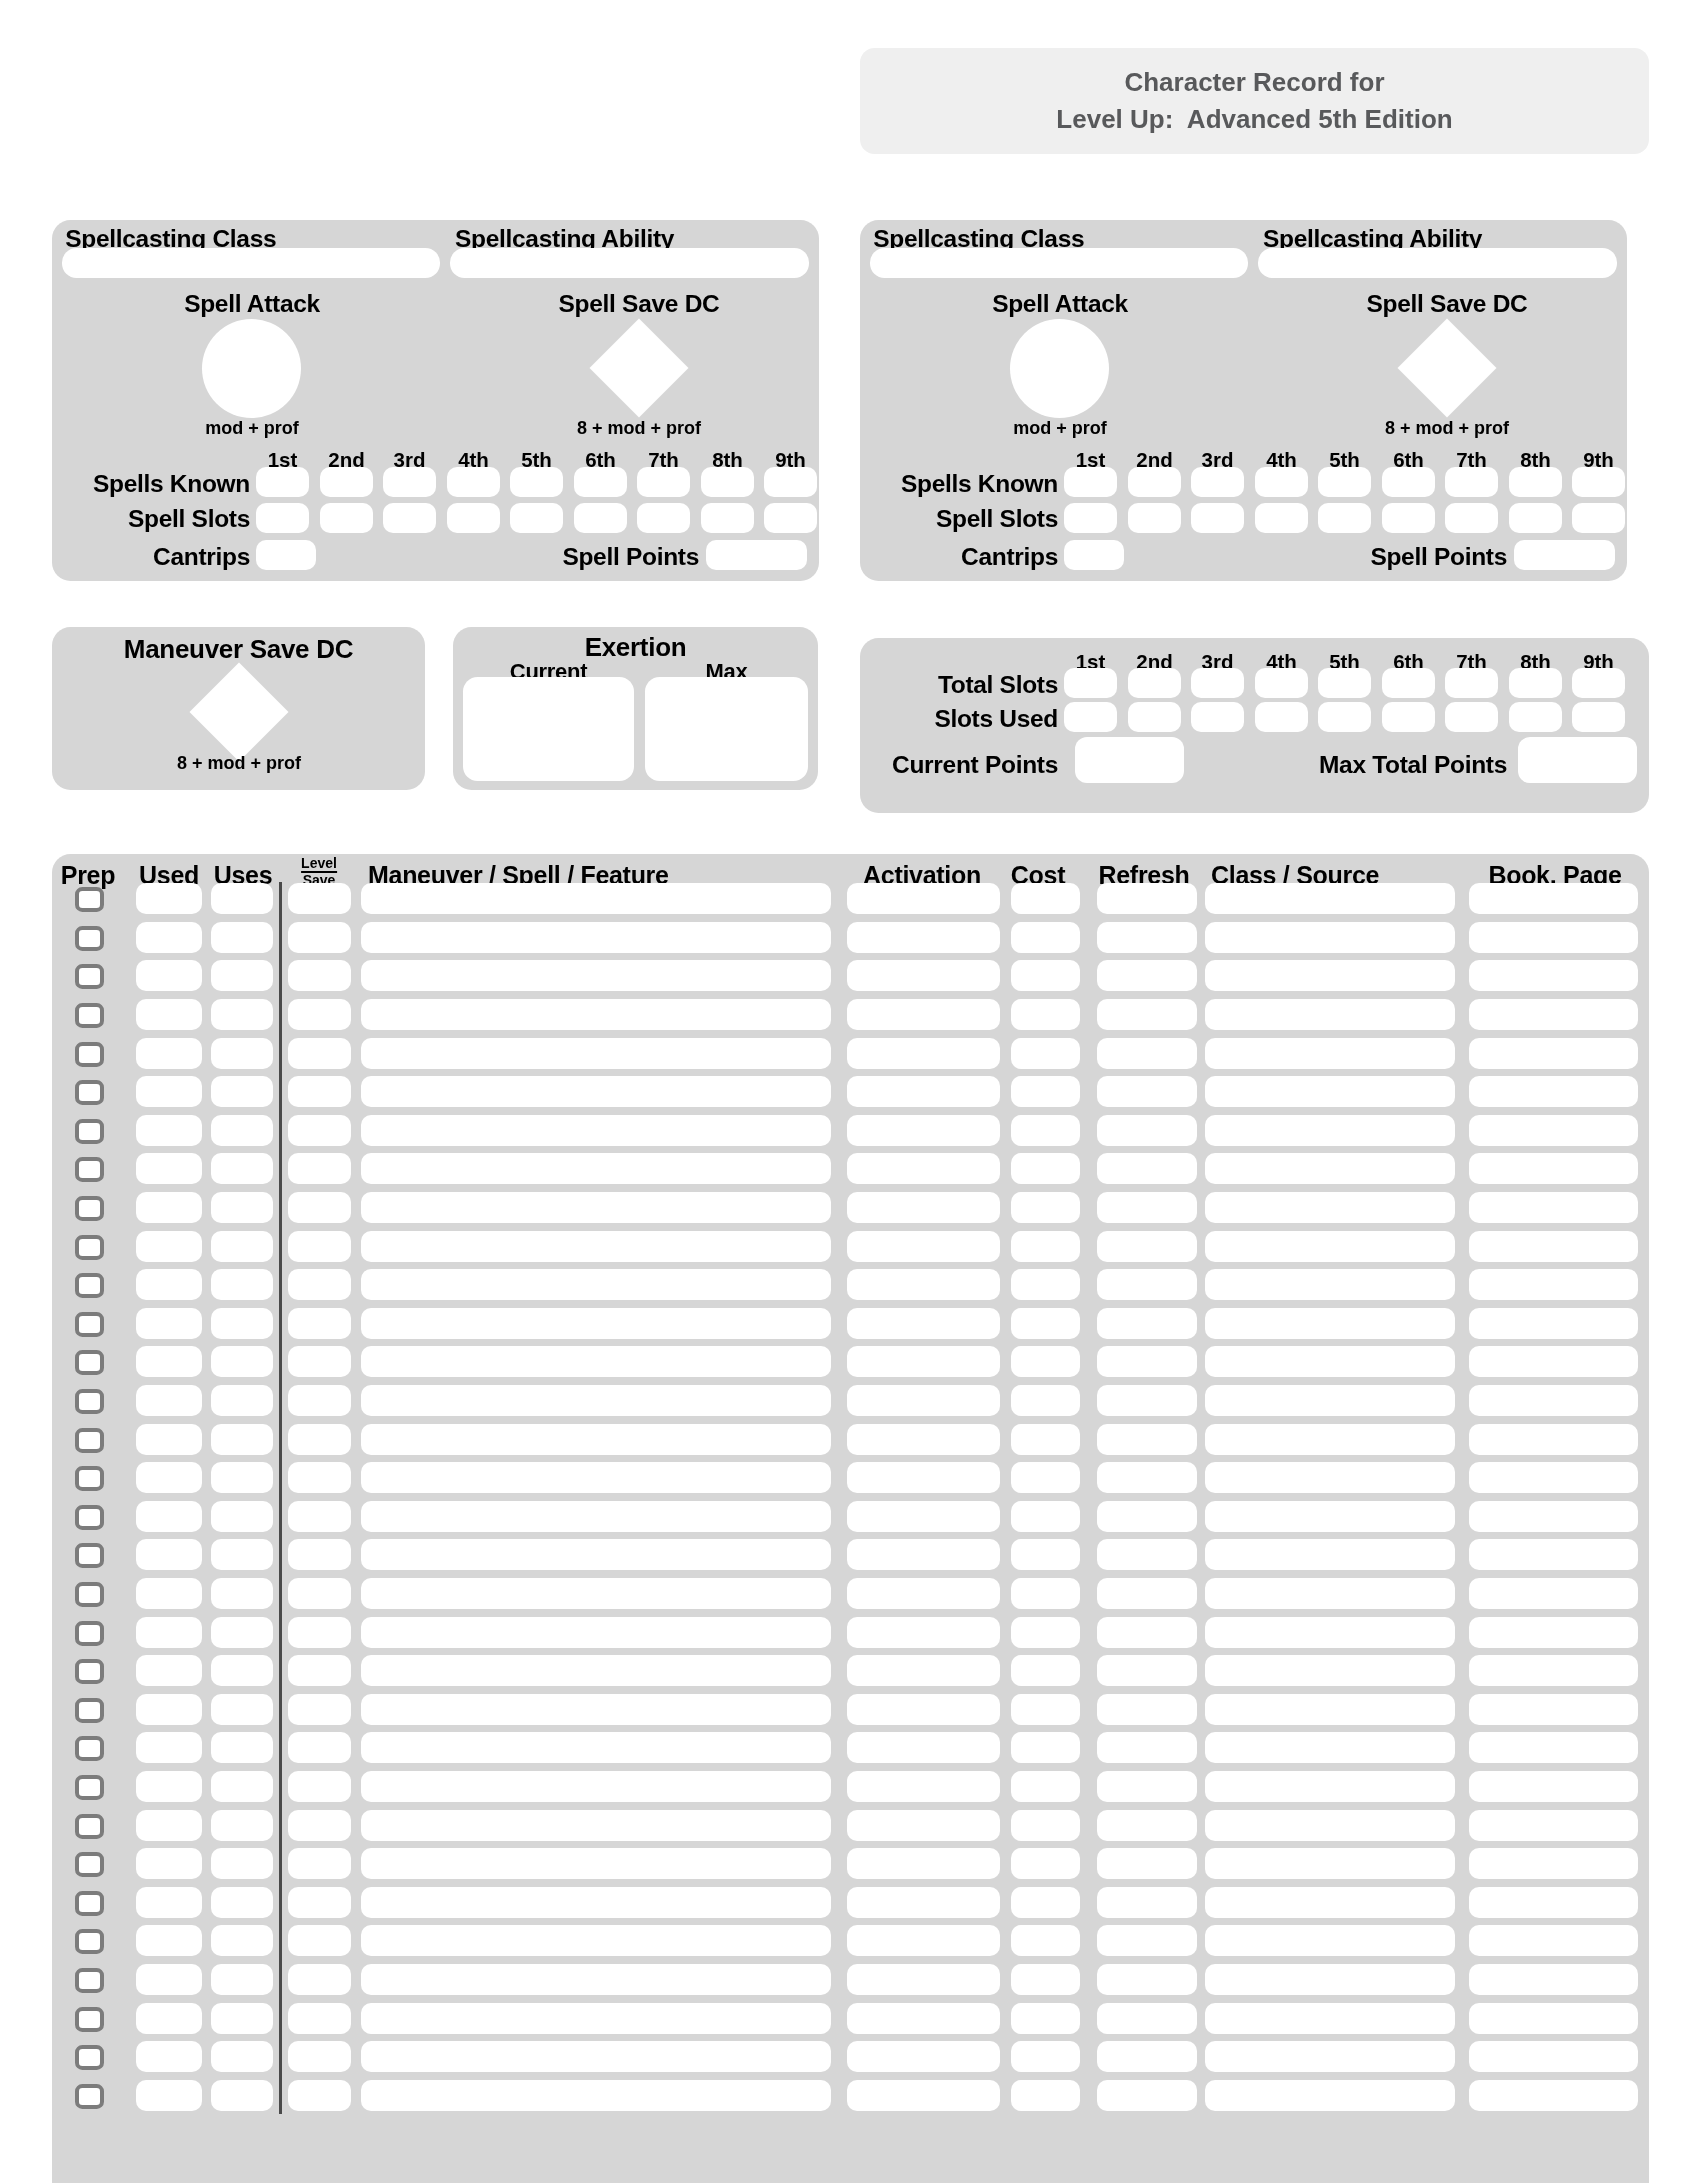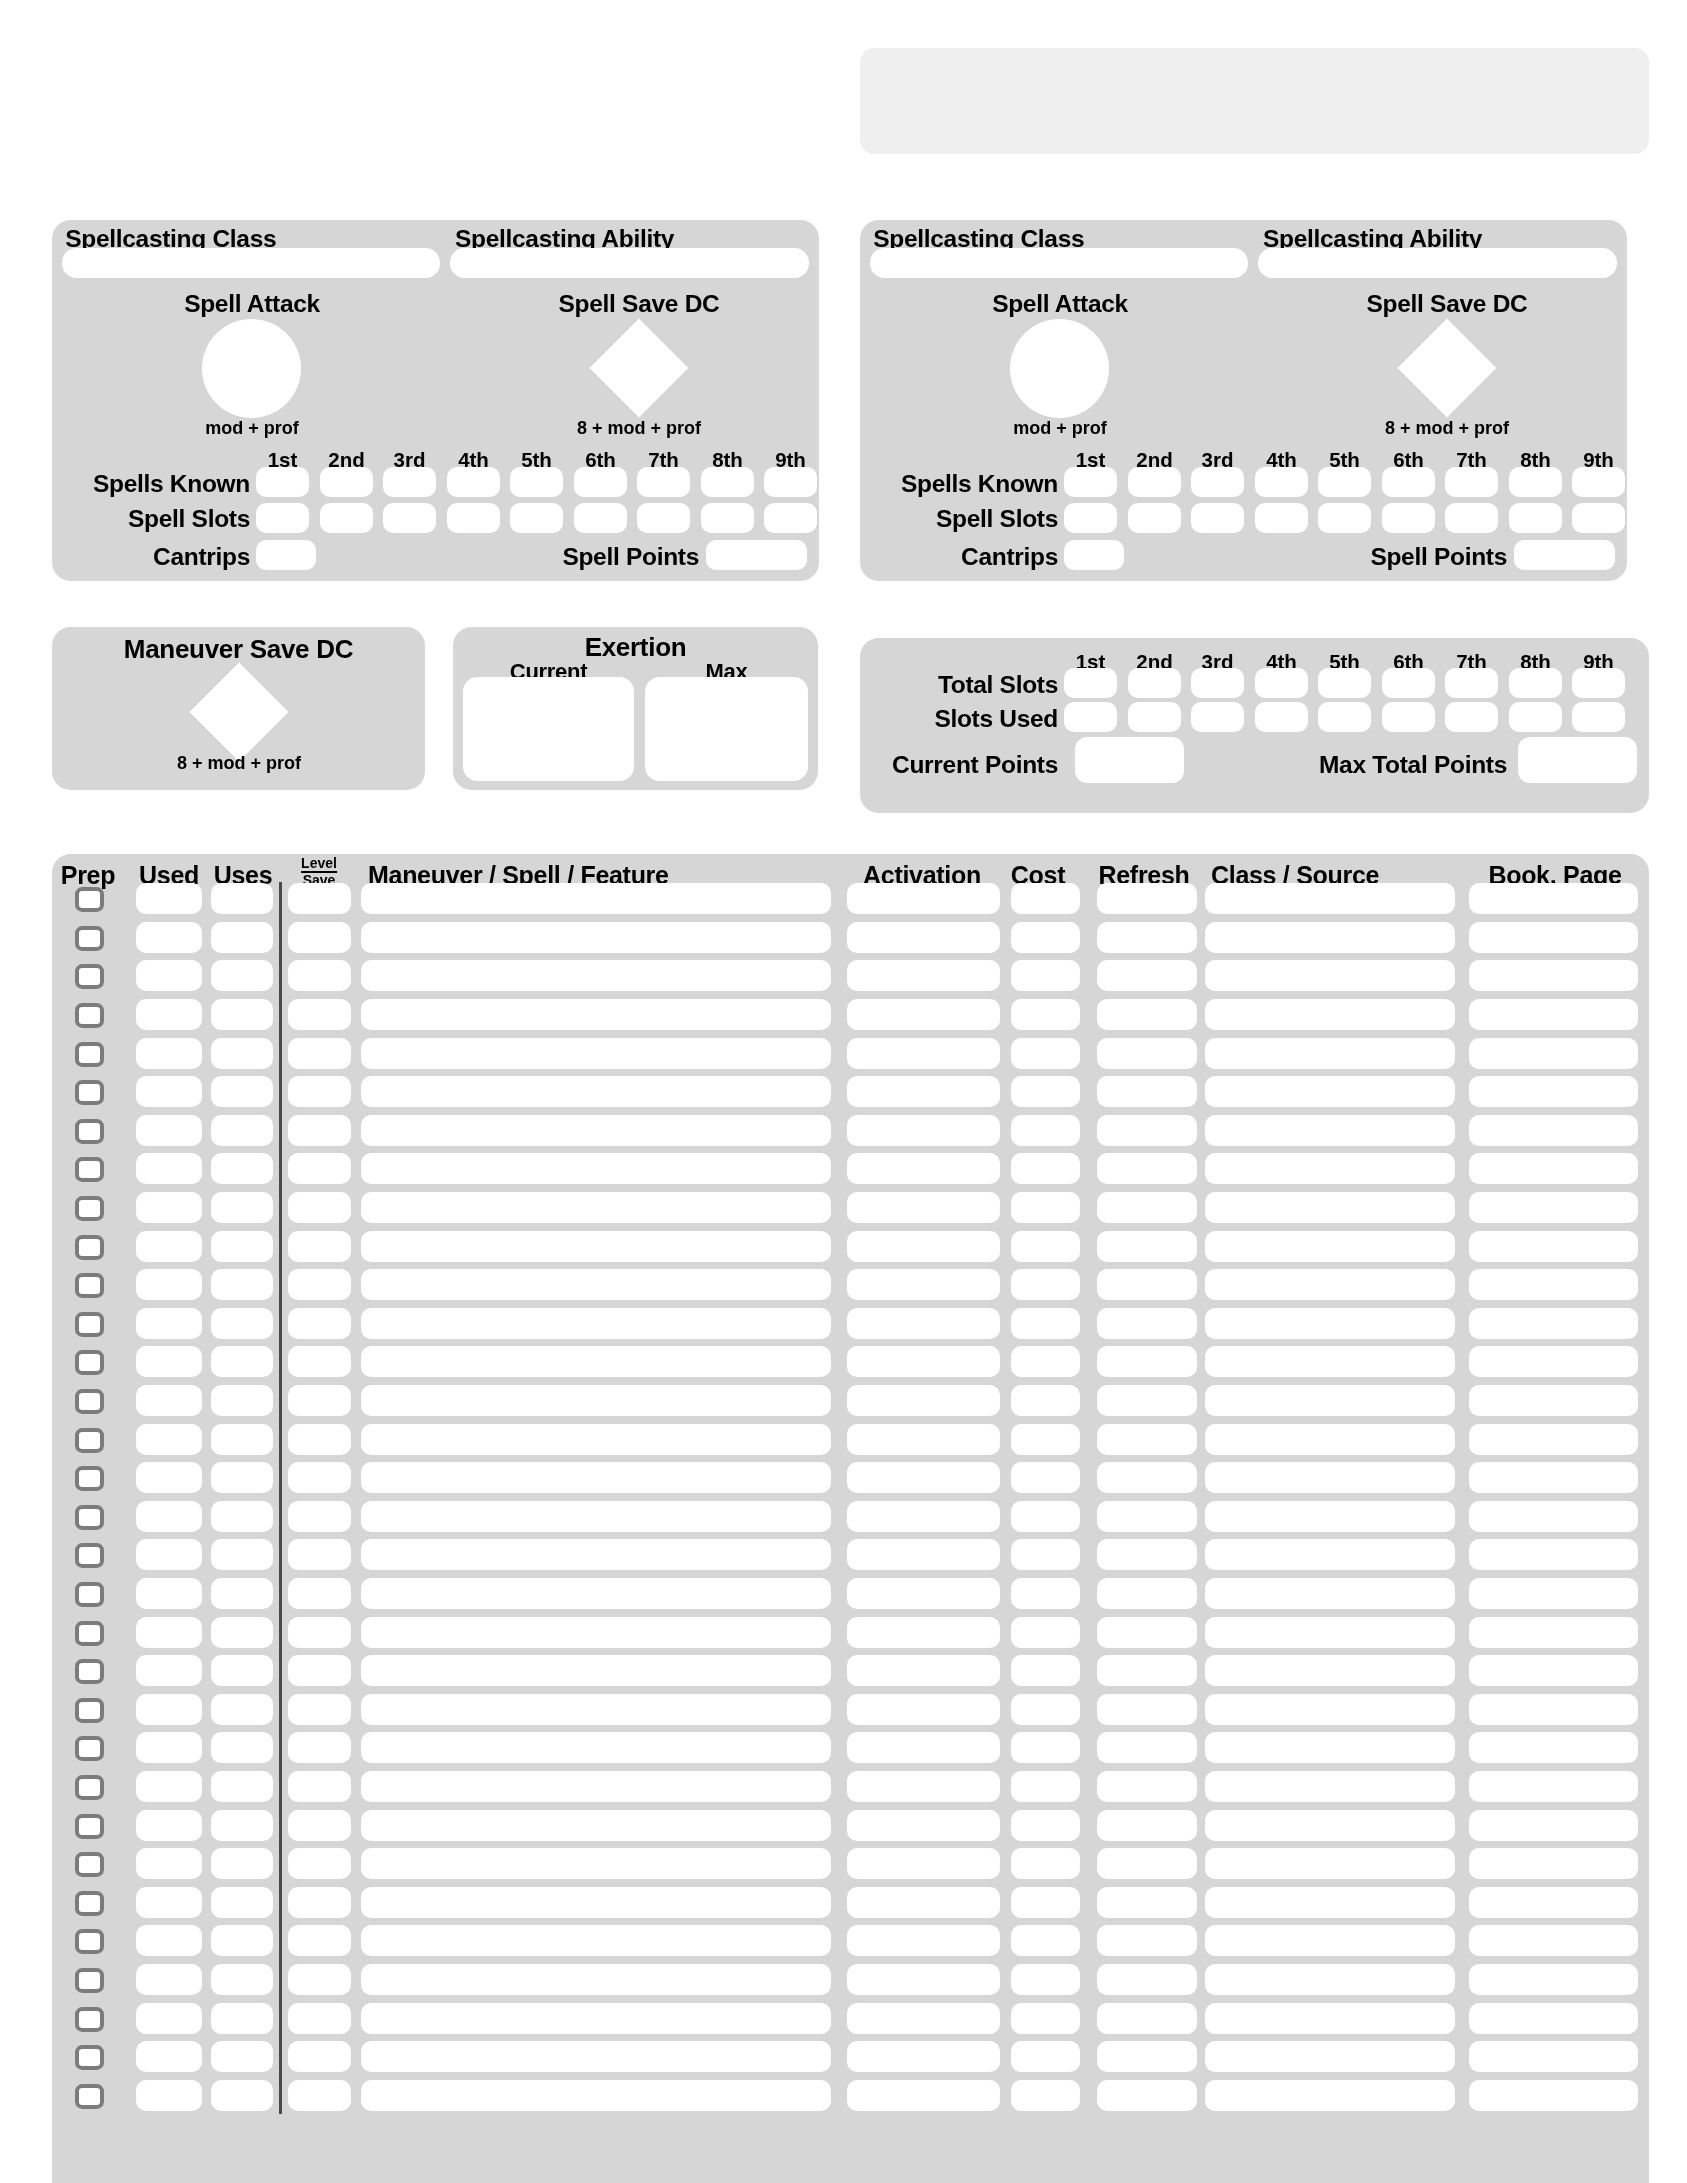--- a/index.html
+++ b/index.html
@@ -40,20 +40,22 @@
         border:4px solid #7c7c7c;border-radius:7.3px;box-sizing:border-box;}
   .cell{position:absolute;top:0;height:31px;background:#fff;border-radius:10px;}
 </style>
 </head>
 <body>
 
 <div class="page">
 
 
   <div class="title-box">
+    <div class="title-line">Character Record for</div>
+    <div class="title-line">Level Up:  Advanced 5th Edition</div>
   </div>
 
   <div class="panel" style="left:52px;top:220px;width:767px;height:361px">
     <div class="plabel" style="left:13.2px;top:5.3px">Spellcasting Class</div>
     <div class="input" style="left:10px;top:28px;width:378px;height:30px"></div>
     <div class="plabel" style="left:403px;top:5.3px">Spellcasting Ability</div>
     <div class="input" style="left:398px;top:28px;width:359px;height:30px"></div>
 
     <div class="ctr-label" style="left:200px;top:70px">Spell Attack</div>
     <div class="circle" style="left:150px;top:99px"></div>

